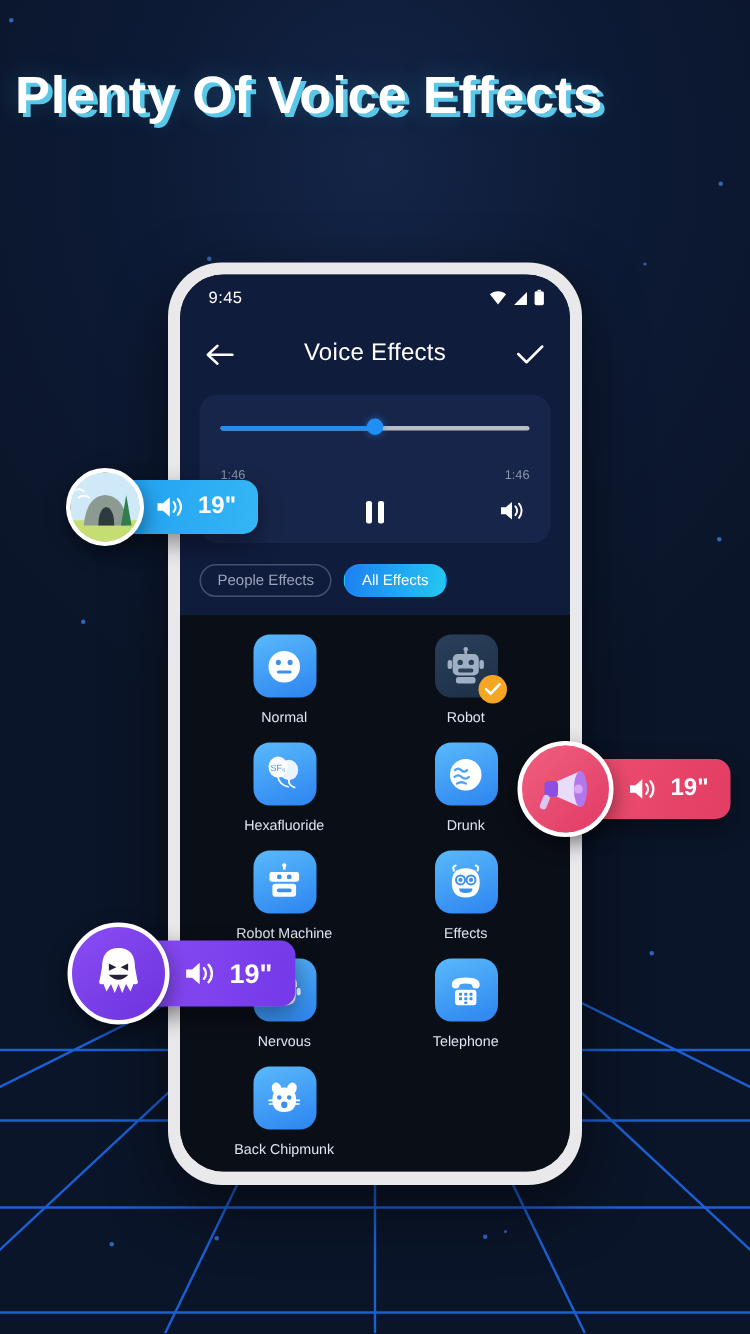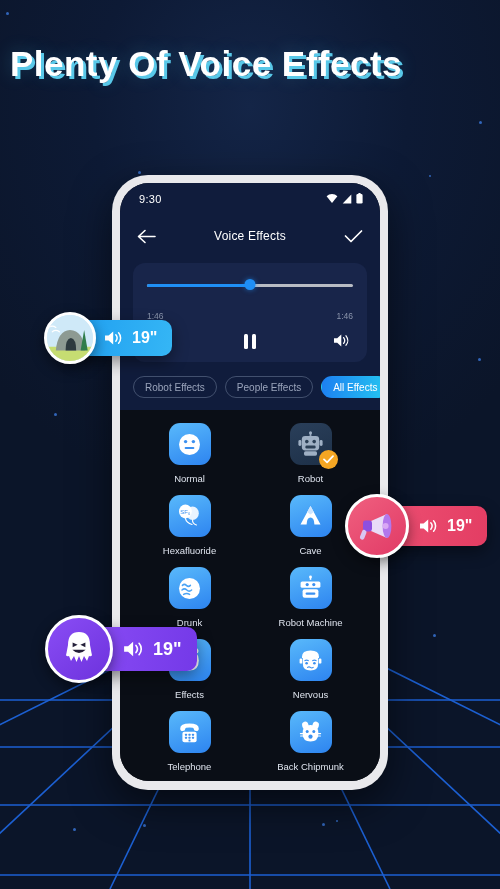--- a/index.html
+++ b/index.html
@@ -91,21 +91,21 @@
     display: flex;
     align-items: center;
     padding: 0 17px;
     flex: none;
     position: relative;
   }
   #app-title {
     flex: 1;
     text-align: center;
     color: #fff;
-    font-size: 12px;
+    font-size: 16px;
     letter-spacing: .2px;
   }
 
   
   #player-zone {
     background: #101c3c;
     padding: 5px 13px 14px 13px;
     flex: none;
   }
   #player-card {
@@ -299,21 +299,21 @@
   <div class="star" style="left:336px;top:820px; width:2px; height:2px;"></div>
   <div class="star" style="left:433px;top:634px; width:3px; height:3px;"></div>
 </div>
 
 <div id="headline">Plenty Of Voice Effects</div>
 
 <div id="phone">
   <div id="phone-screen">
 
     <div id="status-bar">
-      <div id="status-time">9:30</div>
+      <div id="status-time">9:45</div>
       <div id="status-icons">
         <svg width="12" height="10" viewBox="0 0 12 10">
           <path d="M0.6 2.2 A8 8 0 0 1 11.4 2.2 L6 9 Z" fill="#fff"></path>
         </svg>
         <svg width="10" height="10" viewBox="0 0 10 10">
           <path d="M9.3 0.6 L9.3 9.4 L0.7 9.4 Z" fill="#fff"></path>
         </svg>
         <svg width="7" height="11" viewBox="0 0 7 11">
           <rect x="2.3" y="0" width="2.4" height="1.1" rx=".4" fill="#fff"></rect>
           <rect x="0.4" y="1.1" width="6.2" height="9.4" rx="1.3" fill="#fff"></rect>
@@ -351,21 +351,20 @@
             <path d="M1 5.2 H4.2 L8.3 1.6 V13.4 L4.2 9.8 H1 Z" fill="#fff"></path>
             <path d="M10.6 4.6 A4.7 4.7 0 0 1 10.6 10.4" stroke="#fff" stroke-width="1.3" fill="none" stroke-linecap="round"></path>
             <path d="M13 2.8 A7.3 7.3 0 0 1 13 12.2" stroke="#fff" stroke-width="1.3" fill="none" stroke-linecap="round"></path>
           </svg>
         </div>
       </div>
     </div>
 
     <div id="chips-zone">
       <div id="chips-row">
-        <div class="chip">Robot Effects</div>
         <div class="chip">People Effects</div>
         <div class="chip active">All Effects</div>
 
       </div>
     </div>
 
     <div id="effects-zone">
       <div id="effects-grid">
 
         <div class="effect">
@@ -408,29 +407,20 @@
             <svg width="27" height="27" viewBox="0 0 27 27">
               <ellipse cx="16.6" cy="10.3" rx="6.2" ry="6.8" fill="#eaf4ff"></ellipse>
               <ellipse cx="9.4" cy="8.4" rx="6.4" ry="7" fill="#fff"></ellipse>
               <text x="9.4" y="11" font-family="Liberation Sans, sans-serif" font-size="6" fill="#3b90f0" text-anchor="middle">SF₆</text>
               <path d="M9.4 15.4 Q10.4 20 16 21.5 M16.6 17.1 Q16.2 20.4 20.4 22" stroke="#fff" stroke-width="1.2" fill="none" stroke-linecap="round"></path>
             </svg>
           </div>
           <div class="effect-label">Hexafluoride</div>
         </div>
 
-        <div class="effect">
-          <div class="effect-tile">
-            <svg width="27" height="27" viewBox="0 0 27 27">
-              <path d="M13.5 3 L23.5 21.5 L17.4 21.5 Q17.2 14.6 13.5 14.6 Q9.8 14.6 9.6 21.5 L3.5 21.5 Z" fill="#fff"></path>
-              <path d="M13.5 3 L16.8 9 L13.5 11.4 L10.2 9 Z" fill="#cfe6ff"></path>
-            </svg>
-          </div>
-          <div class="effect-label">Cave</div>
-        </div>
 
         <div class="effect">
           <div class="effect-tile">
             <svg width="27" height="27" viewBox="0 0 27 27">
               <circle cx="13.5" cy="13.5" r="10.5" fill="#fff"></circle>
               <path d="M6.4 10.4 Q8.4 8.4 10.4 10.4 T14.4 10.4" stroke="#4aa3f5" stroke-width="1.5" fill="none" stroke-linecap="round"></path>
               <path d="M6 15 Q8.4 12.8 10.8 15 T15.6 15" stroke="#4aa3f5" stroke-width="1.5" fill="none" stroke-linecap="round"></path>
               <path d="M7.6 19.4 Q10.6 17.6 13.6 19.4" stroke="#4aa3f5" stroke-width="1.5" fill="none" stroke-linecap="round"></path>
             </svg>
           </div>

